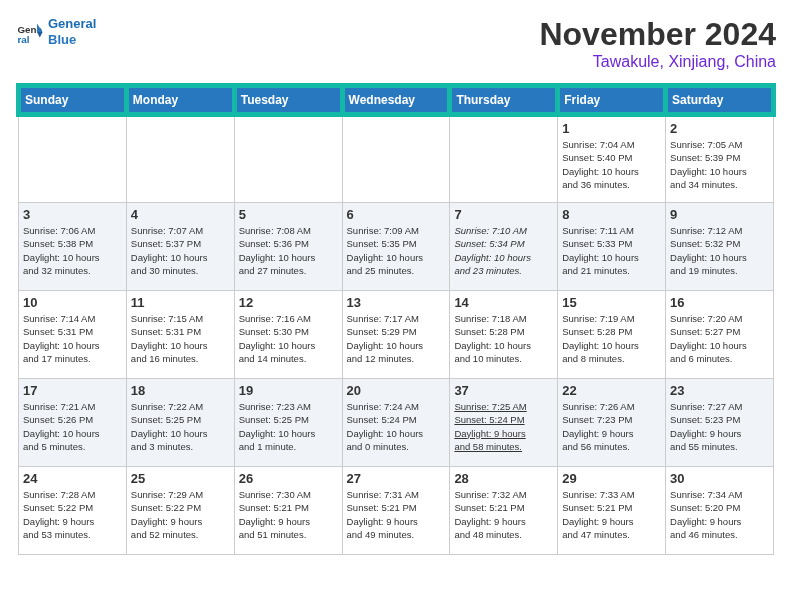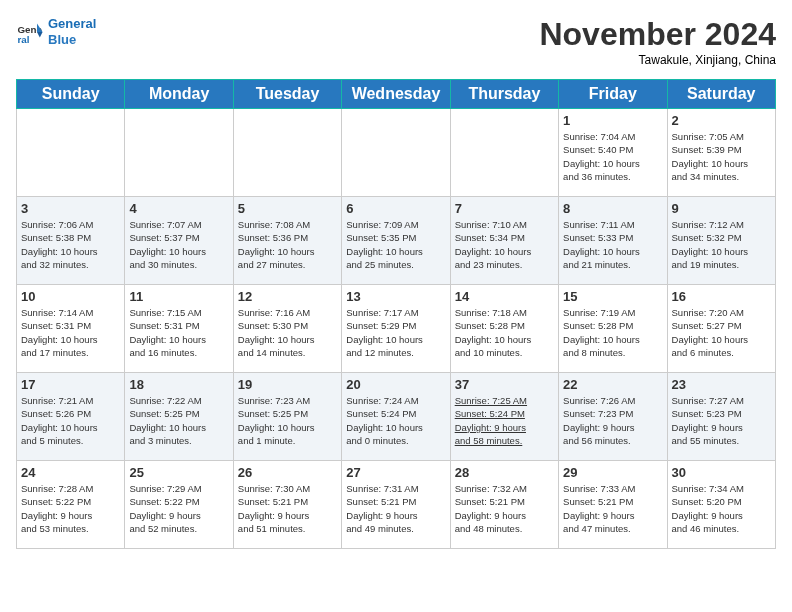--- a/index.html
+++ b/index.html
@@ -36,36 +36,36 @@
     }
     .title-block {
       text-align: right;
     }
     .month-title {
       font-size: 32px;
       font-weight: bold;
       color: #333;
     }
     .location-title {
-      font-size: 12px;
-      color: #000000;
+      font-size: 16px;
+      color: #6d28d9;
     }
     table {
       width: 100%;
       border-collapse: collapse;
       table-layout: fixed;
     }
     thead th {
       background: #2878bf;
       color: #fff;
-      font-size: 16px;
+      font-size: 12px;
       font-weight: bold;
       padding: 5px 4px;
-      text-align: center;
-      border: 1px solid #14b8a6;
+      text-align: left;
+      border: 5px solid #14b8a6;
     }
     tbody td {
       vertical-align: top;
       border: 1px solid #ccc;
       padding: 4px;
       font-size: 10px;
       color: #333;
       height: 88px;
       background: #fff;
     }
@@ -167,21 +167,21 @@
         </td>
         <td>
           <span class="day-num">6</span>
           <div class="day-info" style="white-space: pre-line;">Sunrise: 7:09 AM
 Sunset: 5:35 PM
 Daylight: 10 hours
 and 25 minutes.</div>
         </td>
         <td>
           <span class="day-num">7</span>
-          <div class="day-info" style="white-space: pre-line;">Sunrise: 7:10 AM
+          <div class="day-info" style="white-space: pre-line; font-style: italic;">Sunrise: 7:10 AM
 Sunset: 5:34 PM
 Daylight: 10 hours
 and 23 minutes.</div>
         </td>
         <td>
           <span class="day-num">8</span>
           <div class="day-info" style="white-space: pre-line;">Sunrise: 7:11 AM
 Sunset: 5:33 PM
 Daylight: 10 hours
 and 21 minutes.</div>

